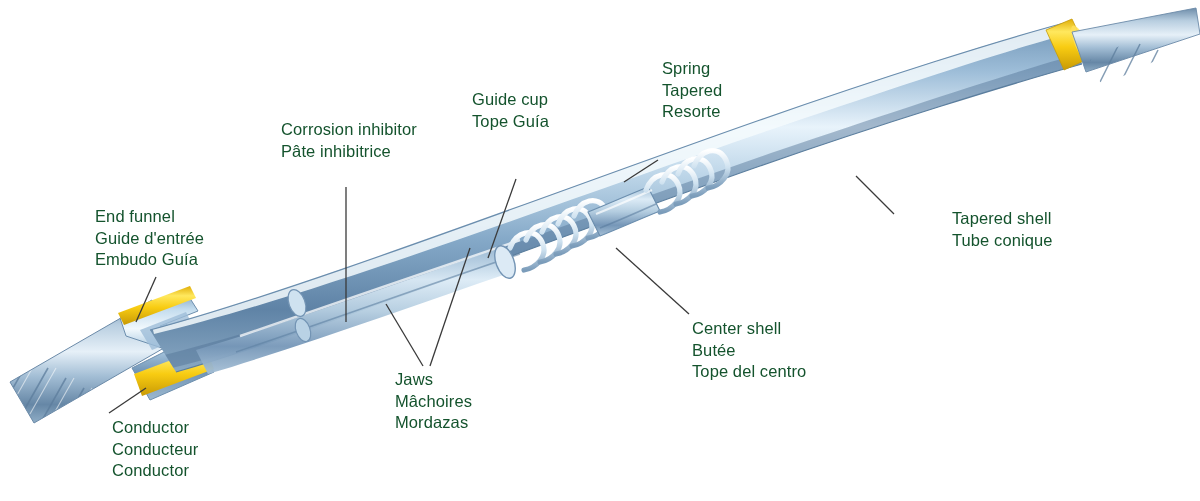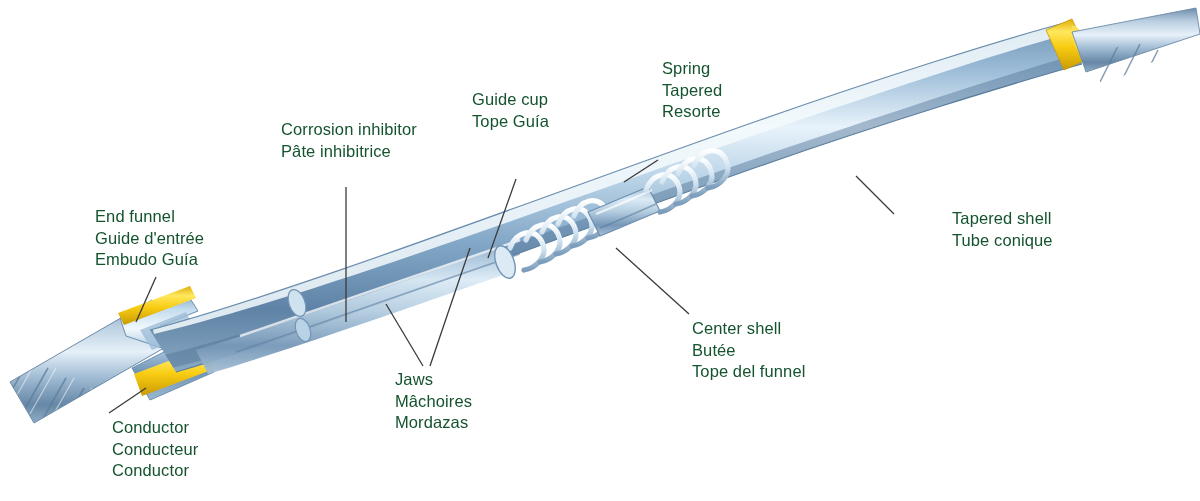--- a/index.html
+++ b/index.html
@@ -232,21 +232,21 @@
 
   <div class="lbl l-jaws">
     <span>Jaws</span>
     <span>Mâchoires</span>
     <span>Mordazas</span>
   </div>
 
   <div class="lbl l-centerstop">
     <span>Center shell</span>
     <span>Butée</span>
-    <span>Tope del funnel</span>
+    <span>Tope del centro</span>
   </div>
 
   <div class="lbl l-tapered">
     <span>Tapered shell</span>
     <span>Tube conique</span>
   </div>
 
 </div>
 
 </body></html>

